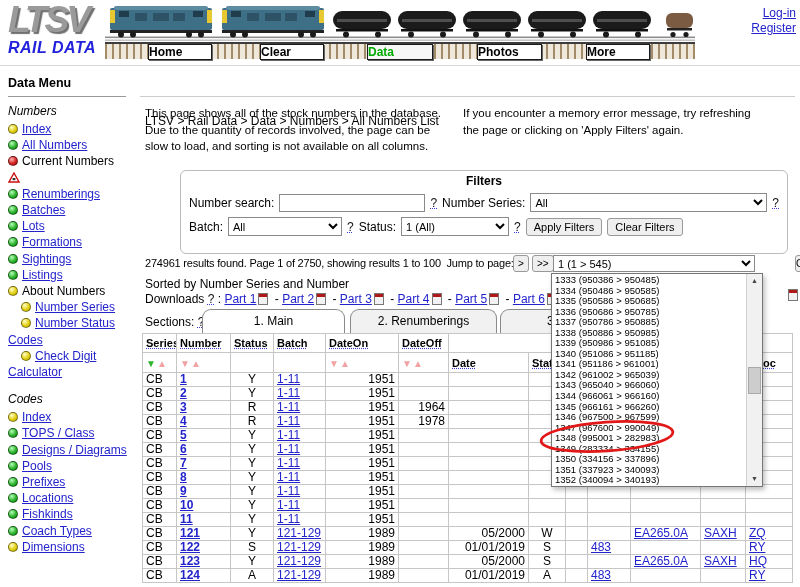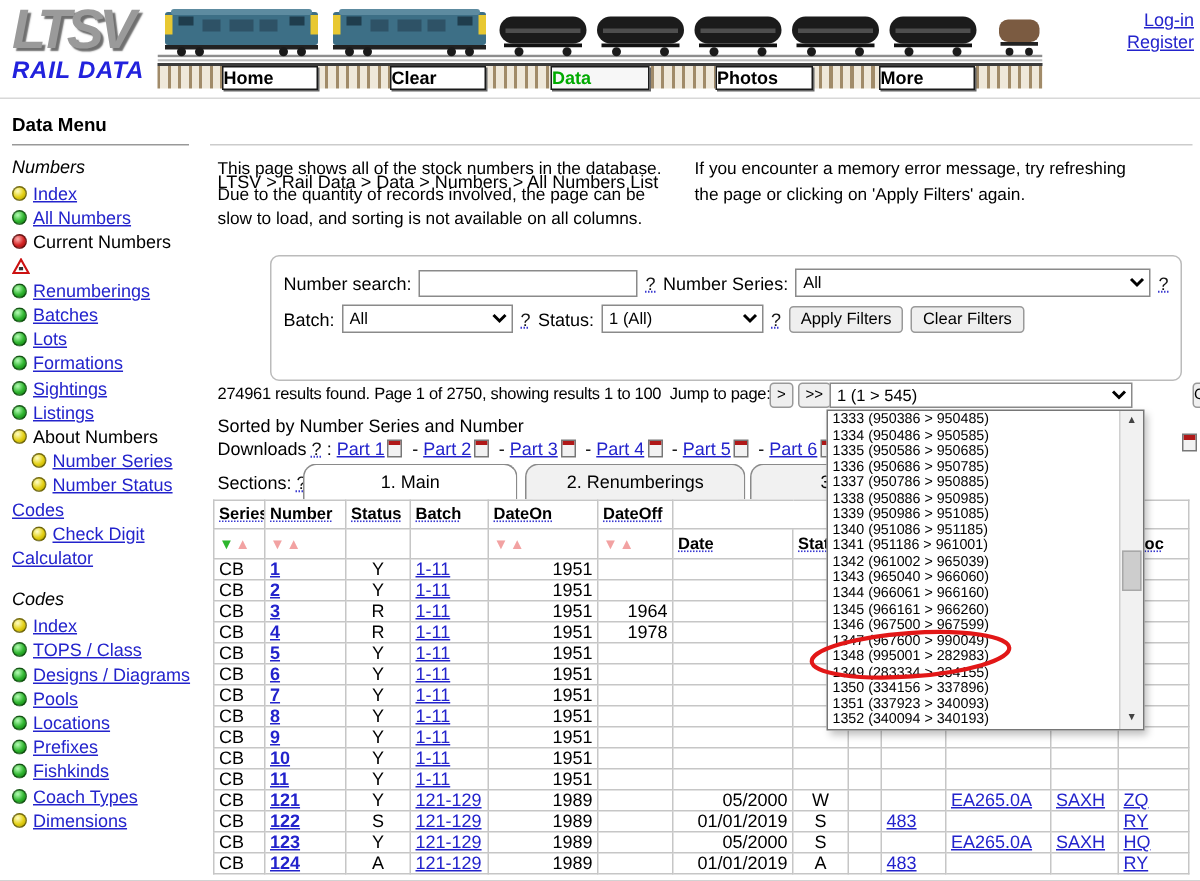--- a/index.html
+++ b/index.html
@@ -236,38 +236,39 @@
         <div class="side-item"><span class="ball ball-green"></span><a>Listings</a></div>
         <div class="side-item"><span class="ball ball-yellow"></span><span>About Numbers</span></div>
         <div class="side-item indent"><span class="ball ball-yellow"></span><a>Number Series</a></div>
         <div class="side-item indent"><span class="ball ball-yellow"></span><a>Number Status Codes</a></div>
         <div class="side-item indent"><span class="ball ball-yellow"></span><a>Check Digit Calculator</a></div>
         <div class="side-head">Codes</div>
         <div class="side-item"><span class="ball ball-yellow"></span><a>Index</a></div>
         <div class="side-item"><span class="ball ball-green"></span><a>TOPS / Class</a></div>
         <div class="side-item"><span class="ball ball-green"></span><a>Designs / Diagrams</a></div>
         <div class="side-item"><span class="ball ball-green"></span><a>Pools</a></div>
+        <div class="side-item"><span class="ball ball-green"></span><a>Prefixes</a></div>
         <div class="side-item"><span class="ball ball-green"></span><a>Locations</a></div>
-        <div class="side-item"><span class="ball ball-green"></span><a>Prefixes</a></div>
         <div class="side-item"><span class="ball ball-green"></span><a>Fishkinds</a></div>
         <div class="side-item"><span class="ball ball-green"></span><a>Coach Types</a></div>
         <div class="side-item"><span class="ball ball-yellow"></span><a>Dimensions</a></div>
       </div>
   </div>
 
   <div id="main">
     <div id="breadcrumb">LTSV &gt; Rail Data &gt; Data &gt; Numbers &gt; All Numbers List</div>
     <div id="main-rule"></div>
 
     <div id="intro">
       <div>This page shows all of the stock numbers in the database. Due to the quantity of records involved, the page can be slow to load, and sorting is not available on all columns.</div>
       <div>If you encounter a memory error message, try refreshing the page or clicking on 'Apply Filters' again.</div>
     </div>
 
     <div id="filters">
+      <div class="filters-title">Filters</div>
       <div class="f-row">
         <span>Number search:</span>
         <input type="text" style="width: 146px;" value="">
         <span class="q">?</span>
         <span>Number Series:</span>
         <select style="width:265px;">
           <option>All</option>
         </select>
         <span class="q">?</span>
       </div>

